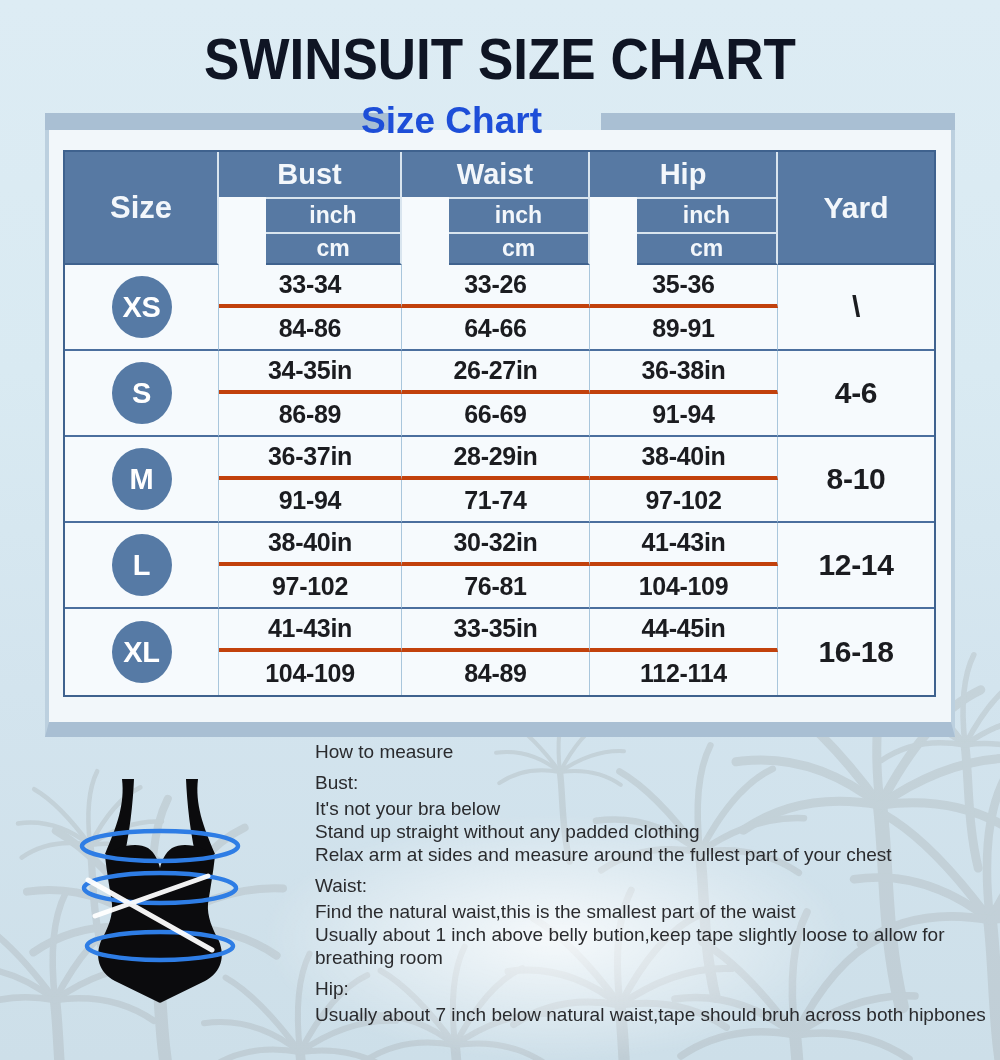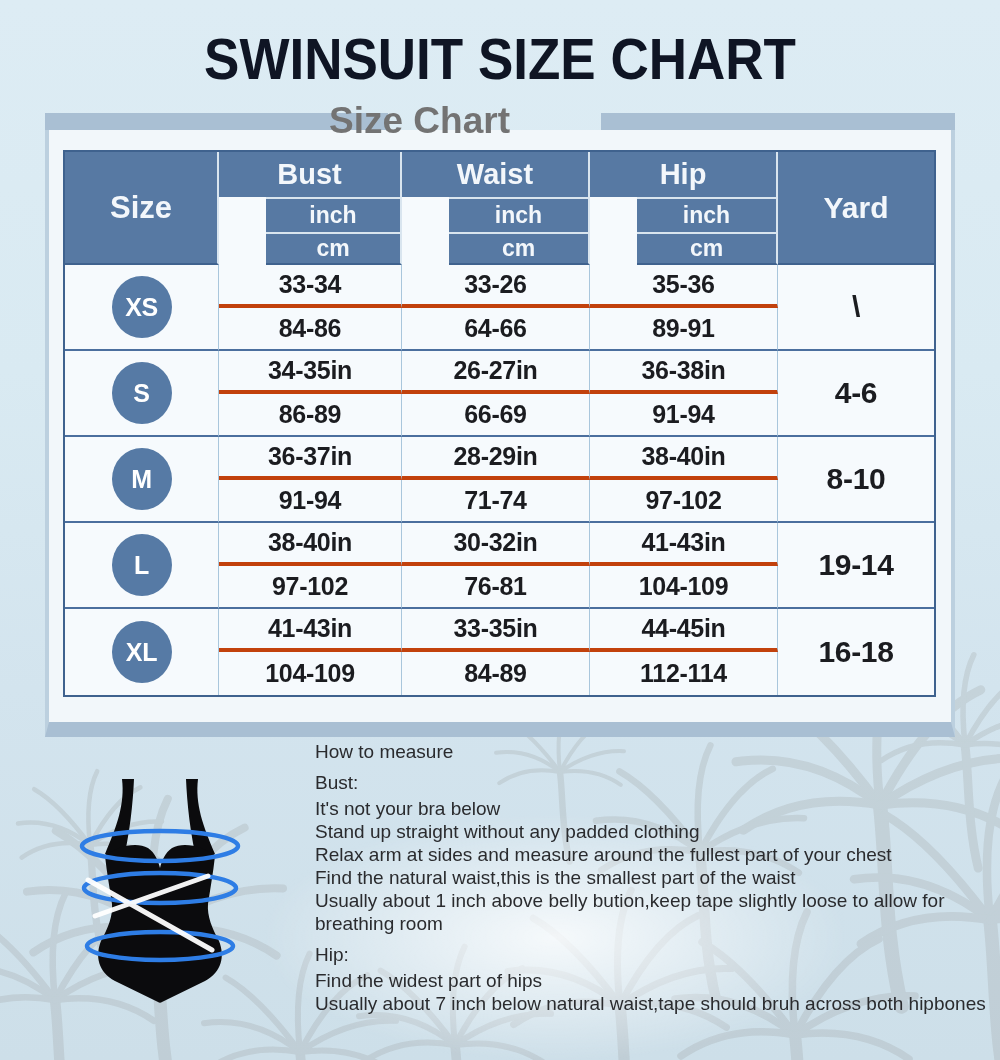--- a/index.html
+++ b/index.html
@@ -4,21 +4,21 @@
 <style>
   html,body{margin:0;padding:0;}
   body{width:1000px;height:1060px;position:relative;overflow:hidden;
        font-family:"Liberation Sans",sans-serif;
        background:linear-gradient(180deg,#ddecf4 0%,#d9eaf2 35%,#d3e4ee 65%,#cddfe9 100%);}
   .abs{position:absolute;}
   
   .page-title{top:26px;left:0;width:1000px;text-align:center;font-size:57px;font-weight:bold;
               color:#0f1524;letter-spacing:0px;transform:scaleX(.93);transform-origin:center;}
   .section-title{top:100px;left:0;width:839px;text-align:center;font-size:37px;font-weight:600;
-                 color:#737373;z-index:5;}
+                 color:#1d4ed8;z-index:5;padding-left:32px;}
   .frame-bar{top:113px;height:17px;background:#a9bfd3;z-index:2;}
   .bar-l{left:45px;width:343px;}
   .bar-r{left:601px;width:354px;}
   
   .panel{left:45px;top:130px;width:902px;height:592px;background:#f2f7fa;
          border-left:4px solid #bcd0df;border-right:4px solid #bcd0df;
          border-bottom:15px solid #a9bfd3;z-index:1;}
   
   .size-table{left:63px;top:150px;width:869px;height:543px;border:2px solid #3f628e;background:#f6fafd;
               display:grid;z-index:3;
@@ -29,21 +29,21 @@
   .hd.vr{border-right:2px solid #d9e5ef;}
   .hd.ht{border-top:2px solid #d9e5ef;}
   .hd.hb{border-bottom:2px solid #3f628e;}
   .sz{font-size:31px;} .colh{font-size:29px;} .unit{font-size:23px;margin-left:47px;} .yardh{font-size:30px;}
   .dt{background:#f6fafd;color:#1b1c20;font-weight:600;font-size:25px;letter-spacing:-0.3px;}
   .dt.vr{border-right:1px solid #a9c6dc;}
   .dt.sub{border-bottom:4px solid #c2410c;}
   .dt.blk{border-bottom:2px solid #4b6f9e;}
   .yardv{font-size:30px;font-weight:600;}
   .badge{width:60px;height:62px;border-radius:50%;background:#567aa5;color:#fff;
-         display:flex;align-items:center;justify-content:center;font-weight:bold;font-size:25px;}
+         display:flex;align-items:center;justify-content:center;font-weight:bold;font-size:29px;}
   
   .haze{left:265px;top:815px;width:580px;height:245px;z-index:1;
         background:radial-gradient(ellipse at center,rgba(255,255,255,.8) 0%,rgba(255,255,255,0) 72%);}
   .measure{left:315px;top:740px;width:685px;z-index:4;color:#2a2b2e;font-size:19px;line-height:23px;}
   .m-head{margin-bottom:4px;}
   .m-label{margin-top:8px;margin-bottom:3px;}
   .palms{left:0;top:0;z-index:0;}
   .suit{left:60px;top:776px;z-index:3;}
 </style>
 </head>
@@ -130,21 +130,21 @@
   <div class="cell dt vr blk" style="grid-row:9;grid-column:2">91-94</div>
   <div class="cell dt vr blk" style="grid-row:9;grid-column:3">71-74</div>
   <div class="cell dt vr blk" style="grid-row:9;grid-column:4">97-102</div>
 
   <div class="cell dt vr blk" style="grid-row:10/12;grid-column:1">
       <span class="badge">L</span>
     </div>
   <div class="cell dt vr sub" style="grid-row:10;grid-column:2">38-40in</div>
   <div class="cell dt vr sub" style="grid-row:10;grid-column:3">30-32in</div>
   <div class="cell dt vr sub" style="grid-row:10;grid-column:4">41-43in</div>
-  <div class="cell dt blk yardv" style="grid-row:10/12;grid-column:5">19-14</div>
+  <div class="cell dt blk yardv" style="grid-row:10/12;grid-column:5">12-14</div>
   <div class="cell dt vr blk" style="grid-row:11;grid-column:2">97-102</div>
   <div class="cell dt vr blk" style="grid-row:11;grid-column:3">76-81</div>
   <div class="cell dt vr blk" style="grid-row:11;grid-column:4">104-109</div>
 
   <div class="cell dt vr" style="grid-row:12/14;grid-column:1">
       <span class="badge">XL</span>
     </div>
   <div class="cell dt vr sub" style="grid-row:12;grid-column:2">41-43in</div>
   <div class="cell dt vr sub" style="grid-row:12;grid-column:3">33-35in</div>
   <div class="cell dt vr sub" style="grid-row:12;grid-column:4">44-45in</div>
@@ -172,18 +172,18 @@
     <line x1="148" y1="100" x2="35" y2="140"></line>
   </g>
 </svg>
 
 <div class="abs measure">
   <div class="m-head">How to measure</div>
   <div class="m-label">Bust:</div>
   <div>It's not your bra below</div>
   <div>Stand up straight without any padded clothing</div>
   <div>Relax arm at sides and measure around the fullest part of your chest</div>
+  <div class="m-label">Waist:</div>
   <div>Find the natural waist,this is the smallest part of the waist</div>
   <div>Usually about 1 inch above belly bution,keep tape slightly loose to allow for breathing room</div>
   <div class="m-label">Hip:</div>
-  <div>Find the widest part of hips</div>
   <div>Usually about 7 inch below natural waist,tape should bruh across both hipbones</div>
 </div>
 
 </body></html>

